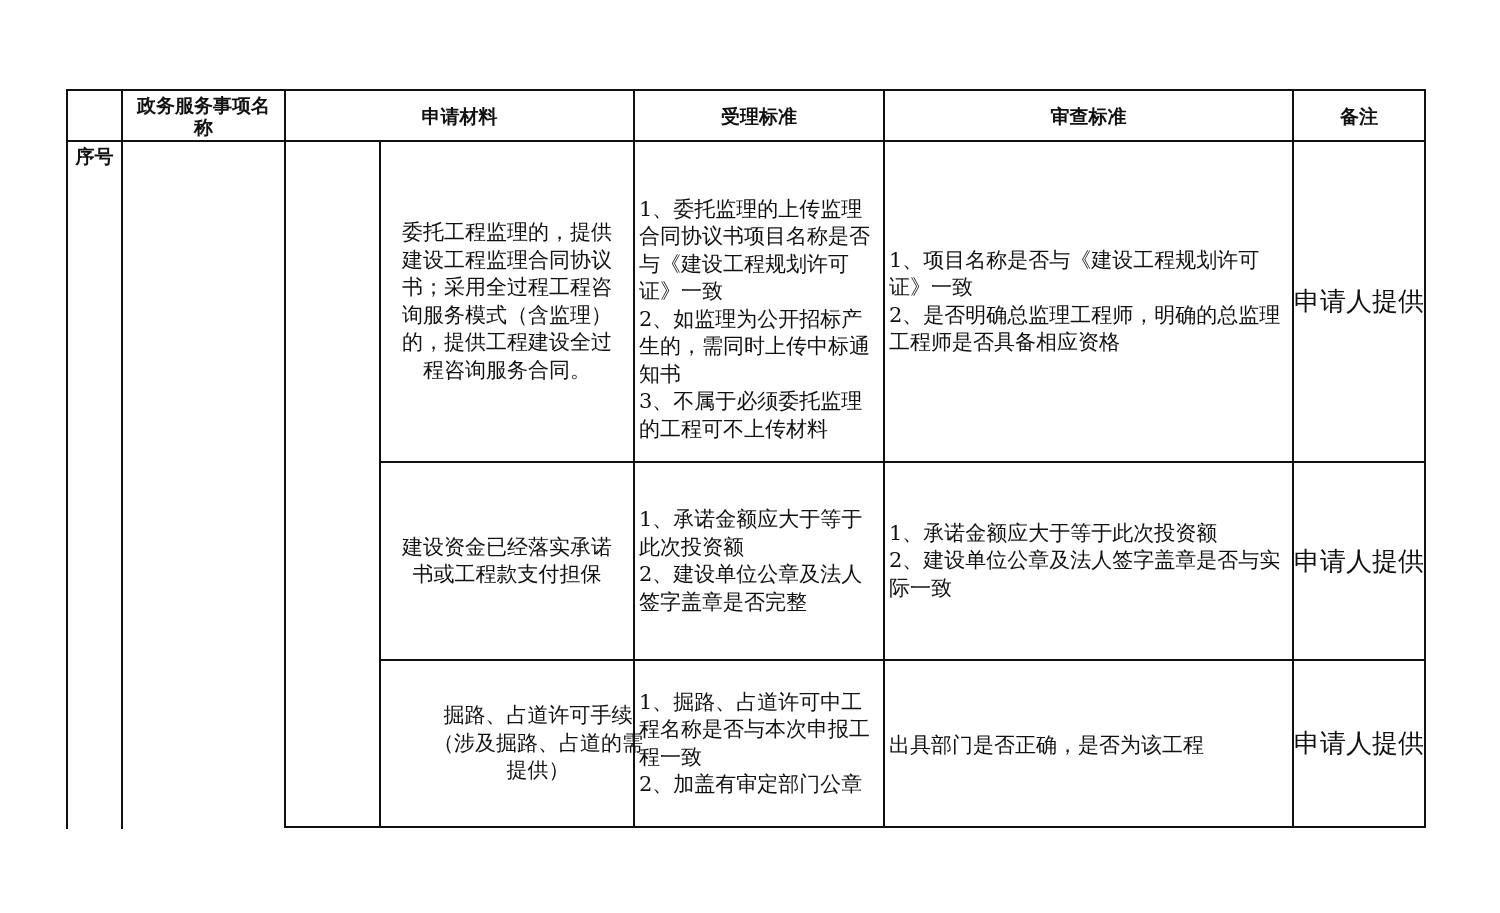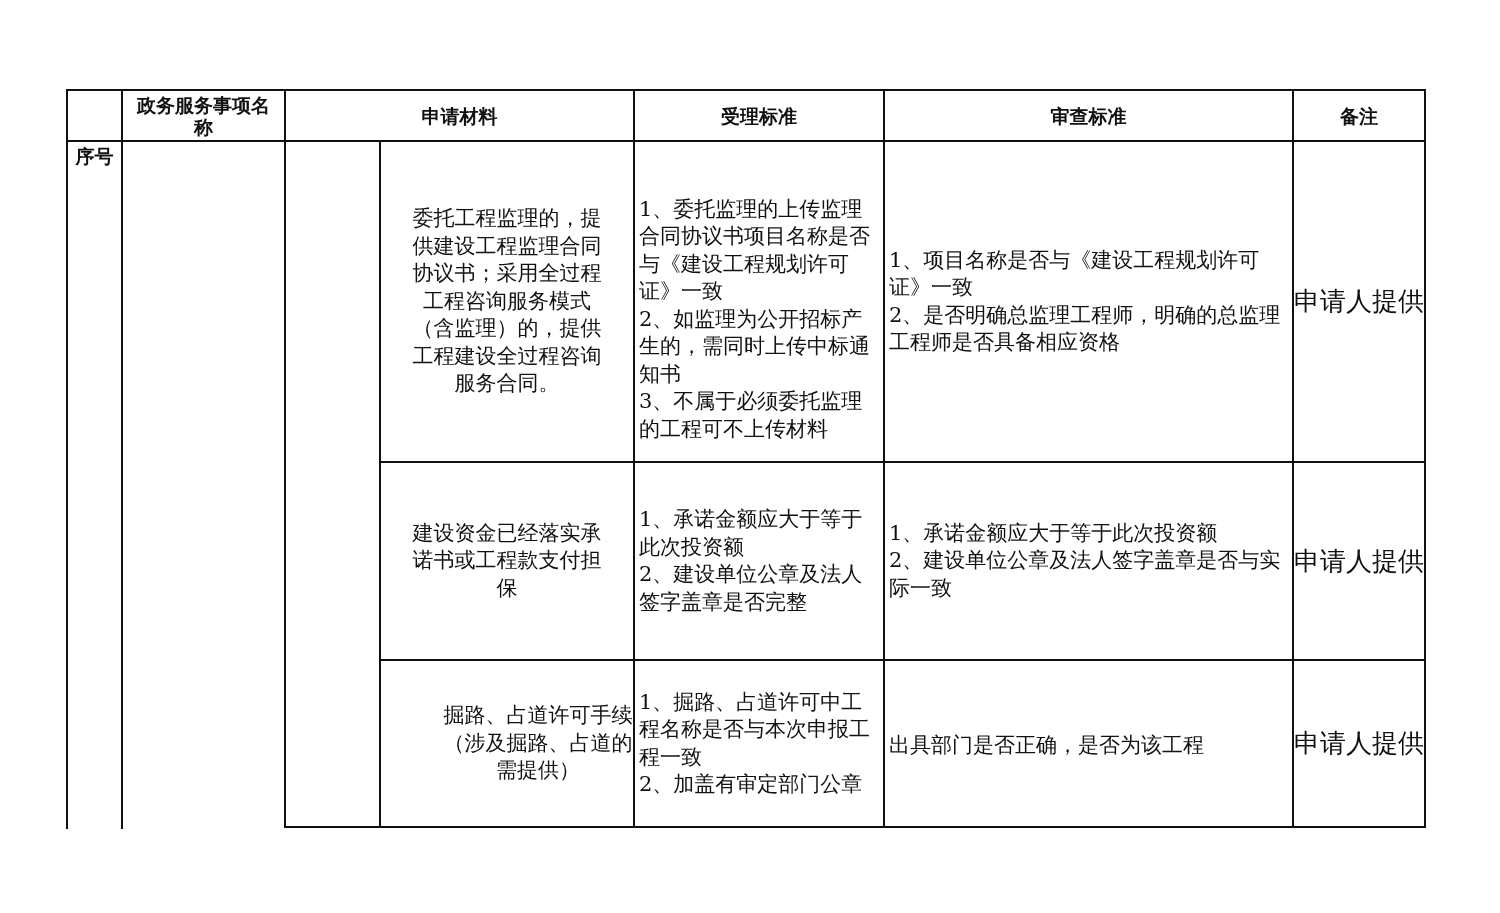--- a/index.html
+++ b/index.html
@@ -1,21 +1,21 @@
 <!DOCTYPE html>
 <html><head>
 <meta charset="utf-8">
 <style>
   html, body { margin: 0; padding: 0; background: #ffffff; }
   body { width: 1500px; height: 913px; position: relative; overflow: hidden;
          font-family: "DejaVu Sans", "Liberation Sans", sans-serif; color: #111; }
   .line { position: absolute; background: #111; }
   .cell { position: absolute; display: flex; align-items: center; box-sizing: border-box; }
   .hdr { font-weight: bold; font-size: 19px; justify-content: center; text-align: center; line-height: 22px; }
-  .mat { font-family: "DejaVu Sans", sans-serif; font-size: 21px; line-height: 27.5px; justify-content: center; text-align: center; padding: 0 24px; }
+  .mat { font-family: "DejaVu Sans", sans-serif; font-size: 21px; line-height: 27.5px; justify-content: center; text-align: center; padding: 0 14px; }
   .std { font-family: "DejaVu Serif", "Liberation Serif", serif; font-size: 21px; line-height: 27.5px; justify-content: flex-start; text-align: left; padding: 0 4px; white-space: pre-line; }
   .note { font-size: 26px; justify-content: center; text-align: center; }
   .txt { display: block; }
 </style>
 </head>
 <body>
 
 <div>
 
   <div class="line" style="left:66px; top:89px; width:1360px; height:2px;"></div>

